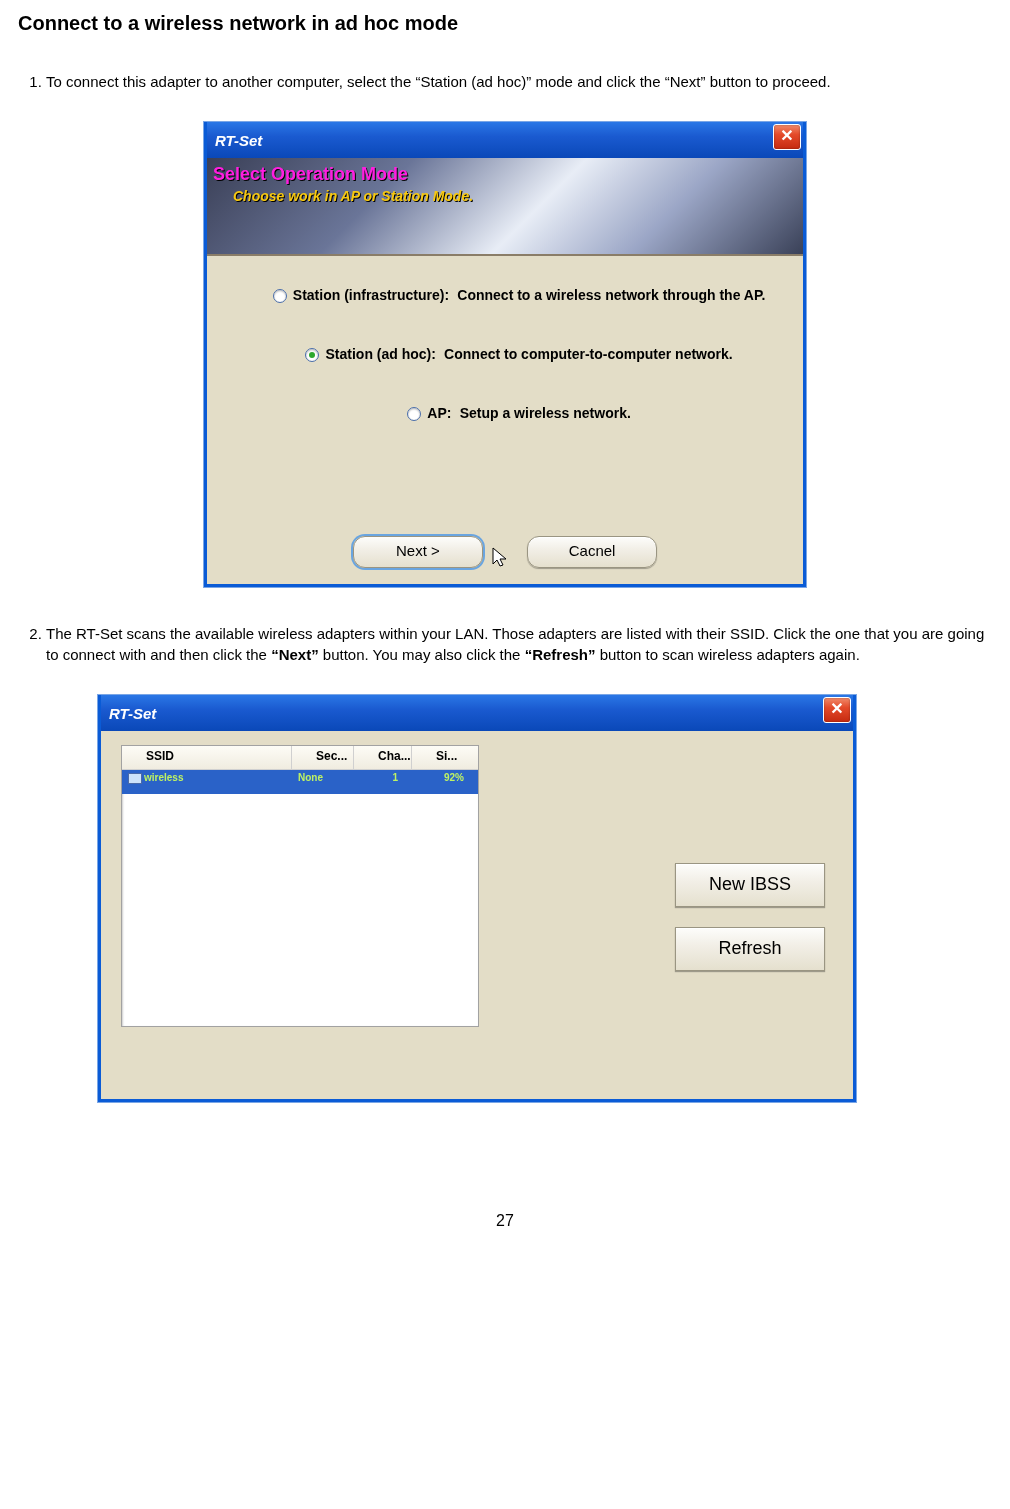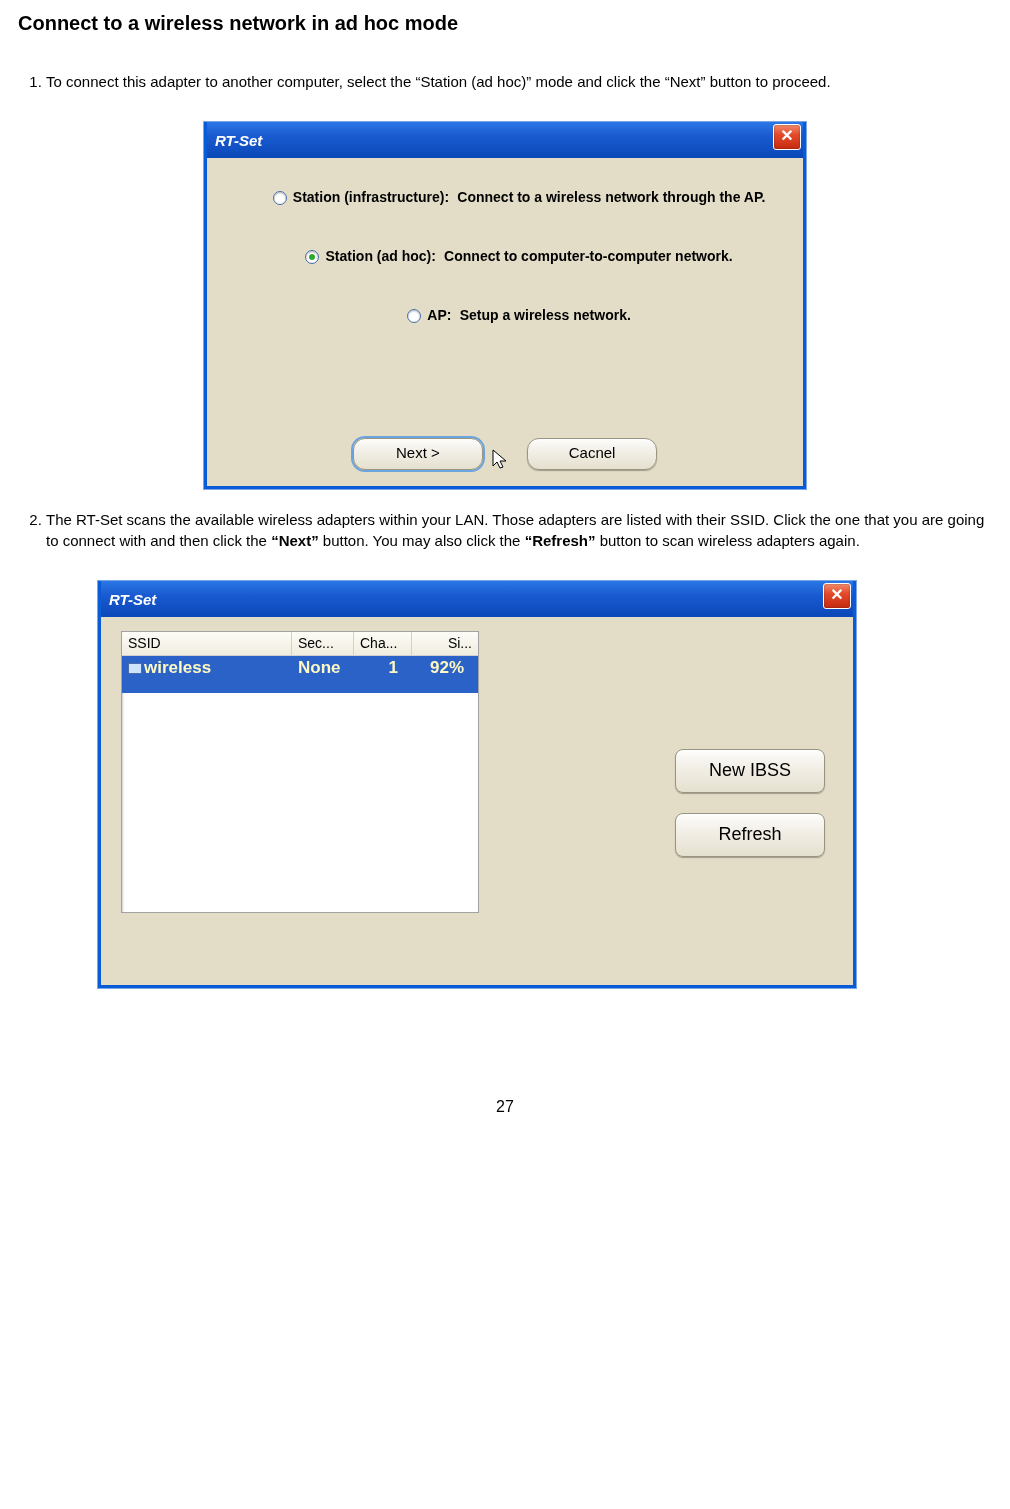--- a/index.html
+++ b/index.html
@@ -14,21 +14,21 @@
     }
     .page { padding: 12px 18px 40px; }
     h2 {
       font-size: 20px;
       font-weight: bold;
       margin: 0 0 36px 0;
       font-family: Verdana, Arial, sans-serif;
     }
     ol { margin: 0; padding-left: 28px; }
     li { margin-bottom: 8px; line-height: 1.4; }
-    .screenshot-wrap { text-align: left; margin: 30px 0 20px; }
+    .screenshot-wrap { text-align: left; margin: 30px 0 36px; }
     .screenshot-center { display: flex; justify-content: center; }
     .screenshot-left { display: flex; padding-left: 80px; }
 
     
     .window {
       display: inline-block;
       text-align: left;
       border: 3px solid #0a5bd6;
       border-top: none;
       background: #e0d9c1;
@@ -183,36 +183,37 @@
       position: relative;
     }
     .list-head {
       display: flex;
       height: 24px;
       font-family: Arial, sans-serif;
       border-bottom: 1px solid #d0d0d0;
     }
     .col {
       border-right: 1px solid #d0d0d0;
-      padding: 3px 6px;
-      font-size: 14px;
+      padding: 3px 24px;
+      font-size: 12px;
       background: linear-gradient(#fdfcf6 0%, #f0ece0 100%);
+      font-weight: bold;
     }
     .c-ssid { width: 170px; }
     .c-sec { width: 62px; }
     .c-cha { width: 58px; }
     .c-si { width: 66px; border-right: none; text-align: right; }
     .list-row {
       display: flex;
-      height: 37px;
+      height: 24px;
       background: #2a62c8;
-      color: #fef9c3;
-      font-family: Arial, sans-serif;
-      font-weight: bold;
-      font-size: 17px;
+      color: #bef264;
+      font-family: Arial, sans-serif;
+      font-weight: bold;
+      font-size: 10px;
     }
     .cell { padding: 2px 6px; }
     .cell.c-cha, .cell.c-si { text-align: right; padding-right: 14px; }
     .ssid-icon {
       display: inline-block;
       width: 14px;
       height: 11px;
       background: #cde3fb;
       border: 1px solid #4a6aa8;
       vertical-align: middle;
@@ -220,21 +221,21 @@
       position: relative;
     }
 
     .sidebtns { position: absolute; right: 28px; top: 132px; }
     .sidebtn {
       display: block;
       width: 150px;
       height: 44px;
       background: linear-gradient(#fdfdfb 0%, #f2efe7 40%, #e5e0ce 100%);
       border: 1px solid #9a9582;
-      border-radius: 8px;
+      border-radius: 0;
       font-family: Arial, sans-serif;
       font-size: 18px;
       line-height: 40px;
       text-align: center;
       margin-bottom: 20px;
       box-shadow: 0 1px 1px rgba(0,0,0,0.3), inset 0 1px 0 #fff;
     }
 
     .d2-btns { position: absolute; bottom: 16px; left: 0; width: 580px; text-align: center; }
     .d2-btns .xpbtn { width: 138px; margin: 0 21px; }
@@ -250,20 +251,24 @@
 
   <ol>
     <li>To connect this adapter to another computer, select the “Station (ad hoc)” mode and click the “Next” button to proceed.</li>
   </ol>
 
   <div class="screenshot-wrap screenshot-center">
     <div class="window d1">
       <div class="titlebar">
         <span class="title-text">RT-Set</span>
         <span class="close-btn">✕</span>
+      </div>
+      <div class="banner">
+        <span class="banner-title">Select Operation Mode</span>
+        <span class="banner-sub">Choose work in AP or Station Mode.</span>
       </div>
       <div class="d1-body">
         <div class="radio-row">
           <span class="radio"></span>
           <span class="radio-label">Station (infrastructure):</span>
           <span class="radio-desc">Connect to a wireless network through the AP.</span>
         </div>
         <div class="radio-row" style="margin-top:42px;">
           <span class="radio sel"></span>
           <span class="radio-label">Station (ad hoc):</span>

